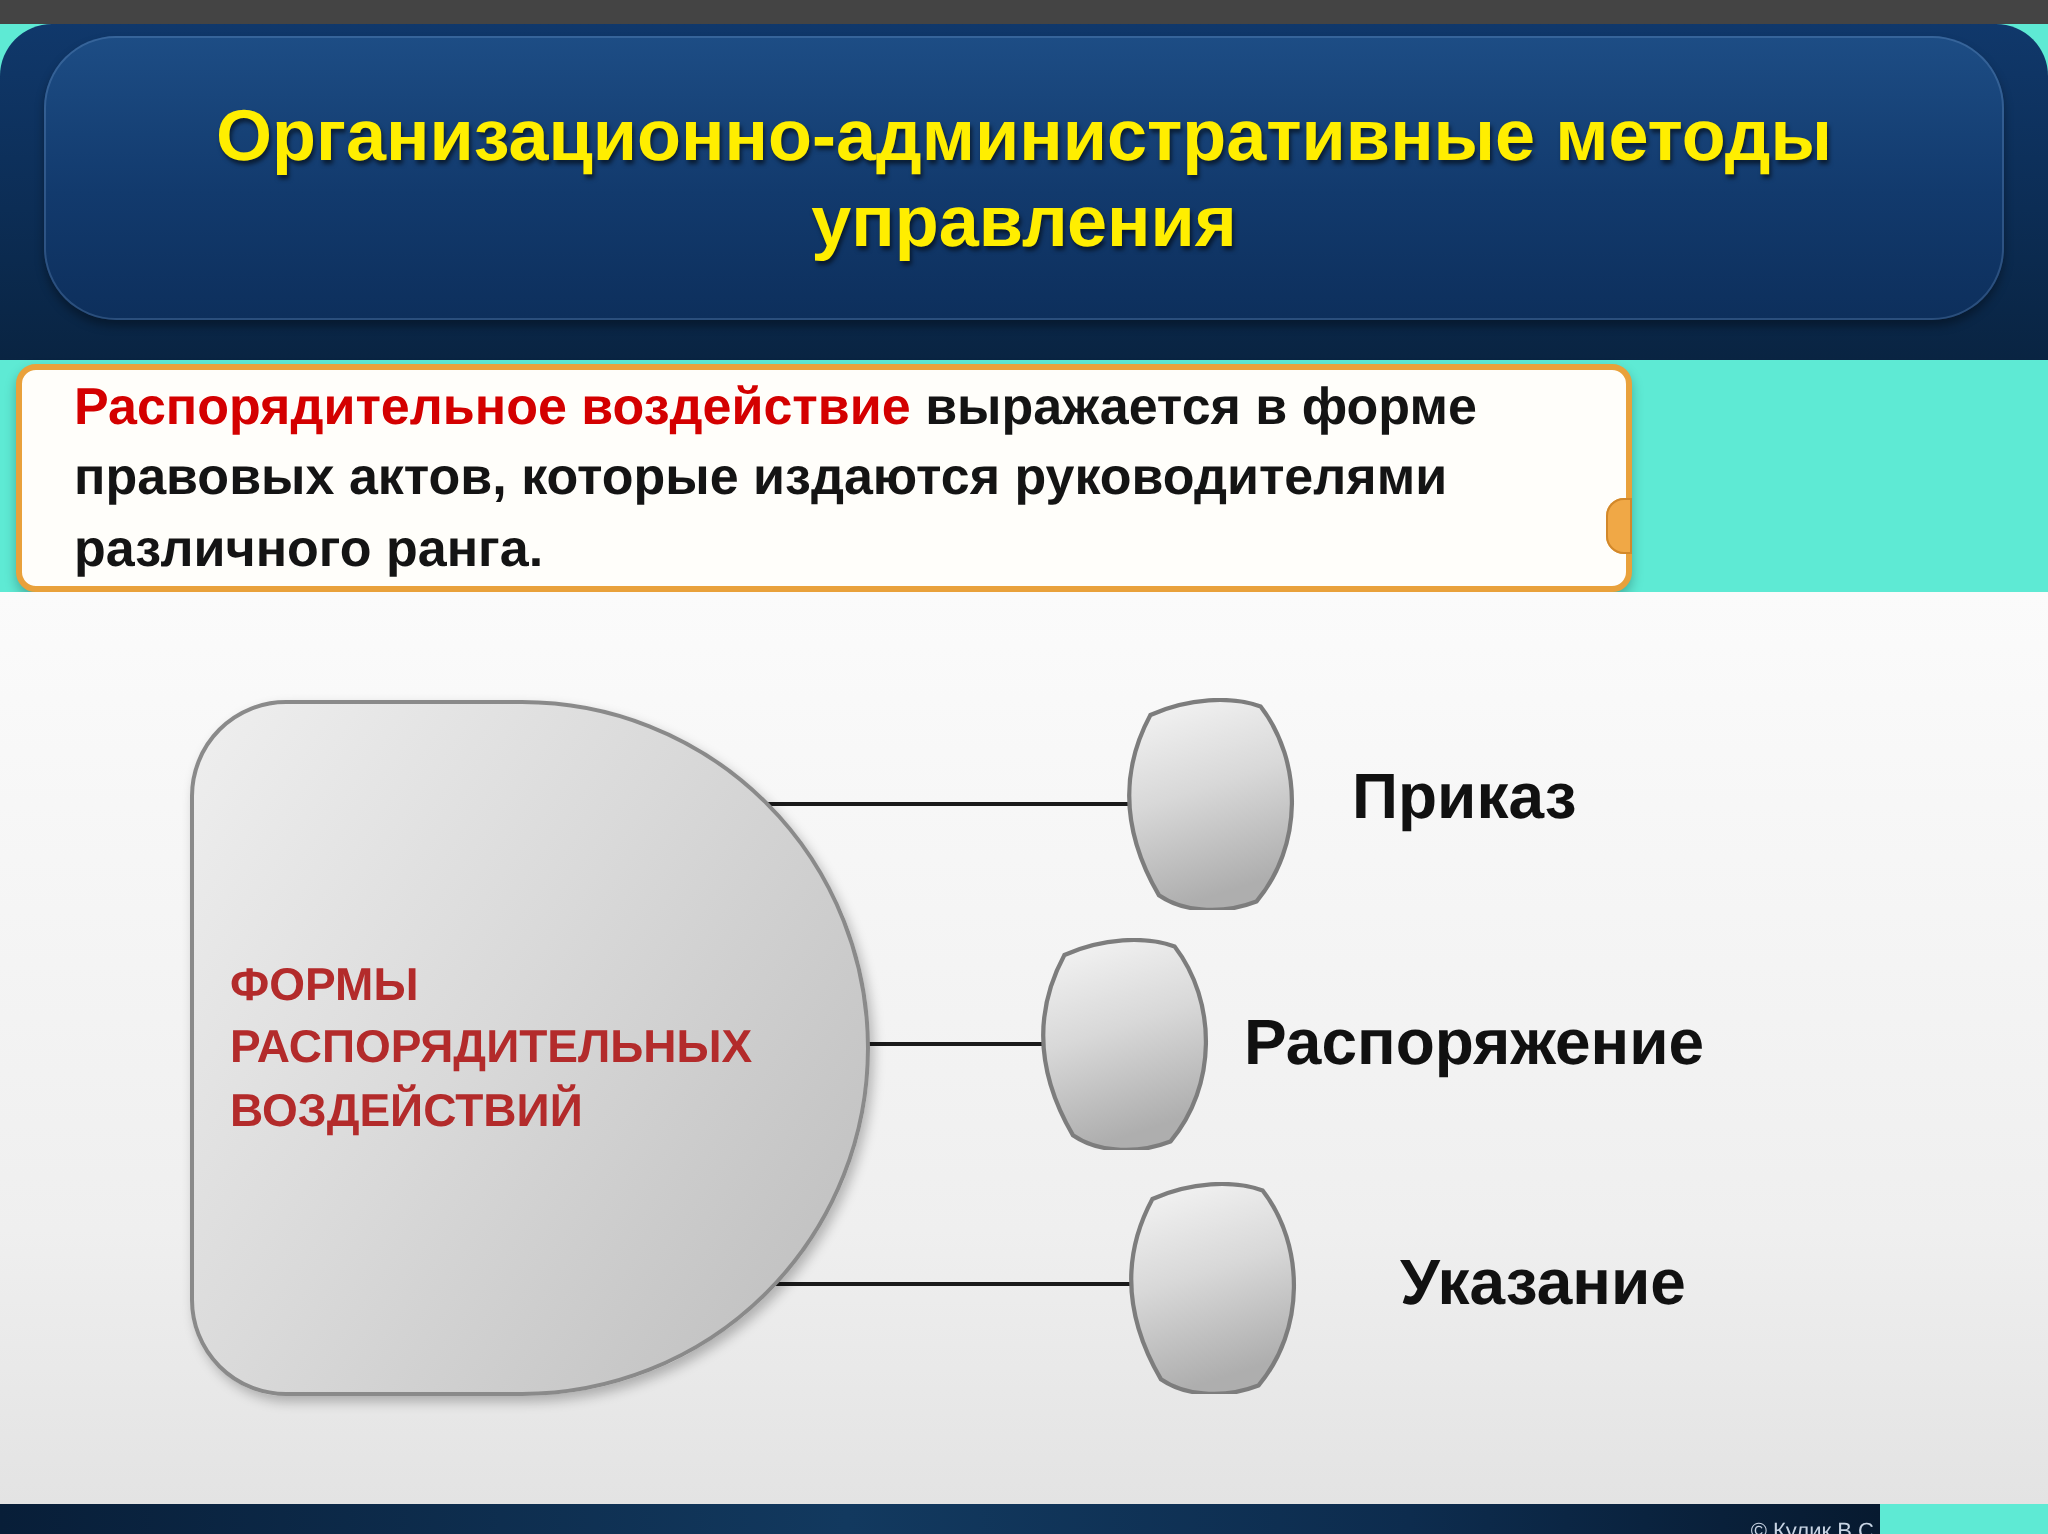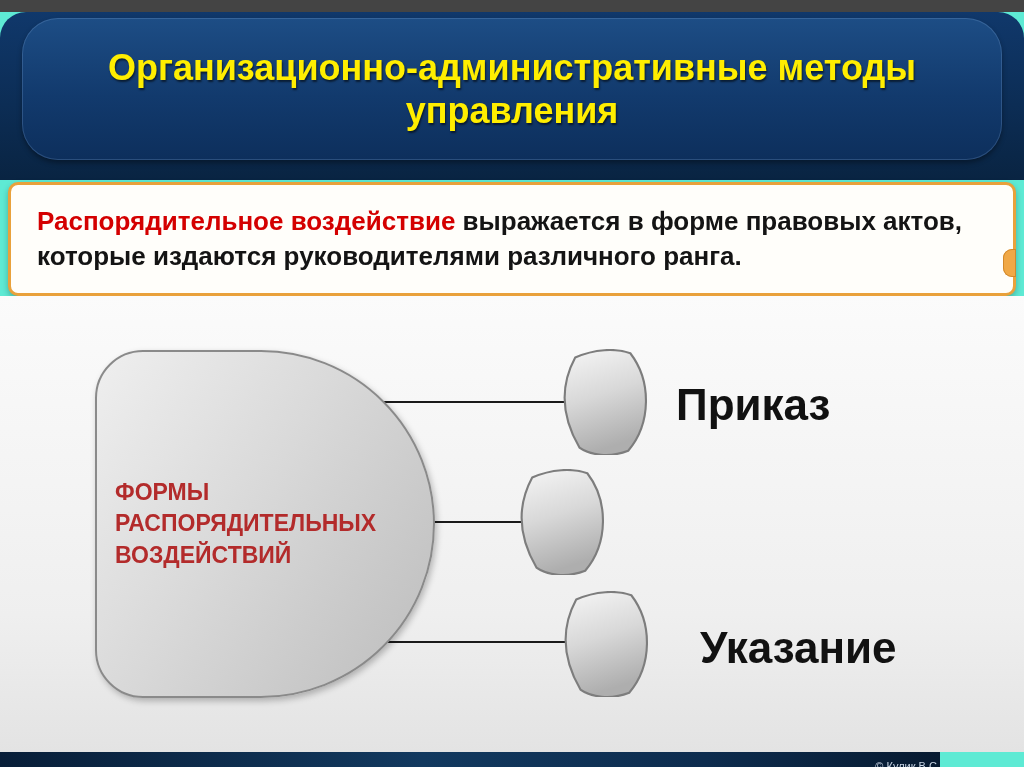--- a/index.html
+++ b/index.html
@@ -21,21 +21,21 @@
     box-shadow:inset 0 0 0 1px rgba(130,170,220,0.25), 0 3px 5px rgba(0,0,0,0.35);
     display:flex;align-items:center;justify-content:center;
   }
   .slide-title{
     color:#ffee00;font-size:36px;font-weight:bold;text-align:center;
     line-height:1.2;max-width:840px;
     text-shadow:1px 2px 2px rgba(0,0,0,0.55);
   }
   
   .info-box{
-    position:absolute;left:8px;top:170px;width:1008px;height:114px;
+    position:absolute;left:8px;top:170px;width:808px;height:114px;
     box-sizing:border-box;
     background:#fffefa;
     border:3px solid #e9a13b;border-radius:10px;
     box-shadow:0 3px 6px rgba(0,0,0,0.25);
     display:flex;align-items:center;
     padding:6px 26px;
   }
   .info-text{font-size:26px;font-weight:bold;color:#141414;line-height:1.35;}
   .info-highlight{color:#d40000;}
   .info-notch{
@@ -66,21 +66,21 @@
     position:absolute;height:2px;background:#1a1a1a;z-index:1;
   }
   .c1{left:360px;top:389px;width:230px;}
   .c2{left:400px;top:509px;width:150px;}
   .c3{left:360px;top:629px;width:230px;}
   .node-shape{position:absolute;width:106px;height:106px;z-index:2;}
   .s1{left:554px;top:337px;}
   .s2{left:511px;top:457px;}
   .s3{left:555px;top:579px;}
   .node-label{
-    position:absolute;font-size:44px;font-weight:bold;color:#111;z-index:2;
+    position:absolute;font-size:32px;font-weight:bold;color:#111;z-index:2;
     white-space:nowrap;
   }
   .l1{left:676px;top:368px;}
   .l2{left:622px;top:491px;}
   .l3{left:700px;top:611px;}
   
   .footer{
     position:absolute;left:0;bottom:0;width:940px;height:27px;
     background:linear-gradient(90deg,#081e38 0%,#12395f 45%,#0d2c4e 75%,#071a30 100%);
     display:flex;align-items:center;justify-content:flex-end;
@@ -128,20 +128,21 @@
   <div class="connector c3"></div>
 
   <svg class="node-shape s1" viewBox="0 0 100 100">
     <path d="M20,8 C38,0 58,-1 72,4 C92,30 92,70 70,96 C52,103 34,100 24,93 C6,62 6,34 20,8 Z" fill="url(#shapeGrad)" stroke="#7d7d7d" stroke-width="2"></path>
   </svg>
   <div class="node-label l1">Приказ</div>
 
   <svg class="node-shape s2" viewBox="0 0 100 100">
     <path d="M20,8 C38,0 58,-1 72,4 C92,30 92,70 70,96 C52,103 34,100 24,93 C6,62 6,34 20,8 Z" fill="url(#shapeGrad)" stroke="#7d7d7d" stroke-width="2"></path>
   </svg>
+  <div class="node-label l2">Распоряжение</div>
 
   <svg class="node-shape s3" viewBox="0 0 100 100">
     <path d="M20,8 C38,0 58,-1 72,4 C92,30 92,70 70,96 C52,103 34,100 24,93 C6,62 6,34 20,8 Z" fill="url(#shapeGrad)" stroke="#7d7d7d" stroke-width="2"></path>
   </svg>
   <div class="node-label l3">Указание</div>
 
   <div class="footer">
     <span class="footer-credit">© Кулик В.С.</span>
   </div>
 

